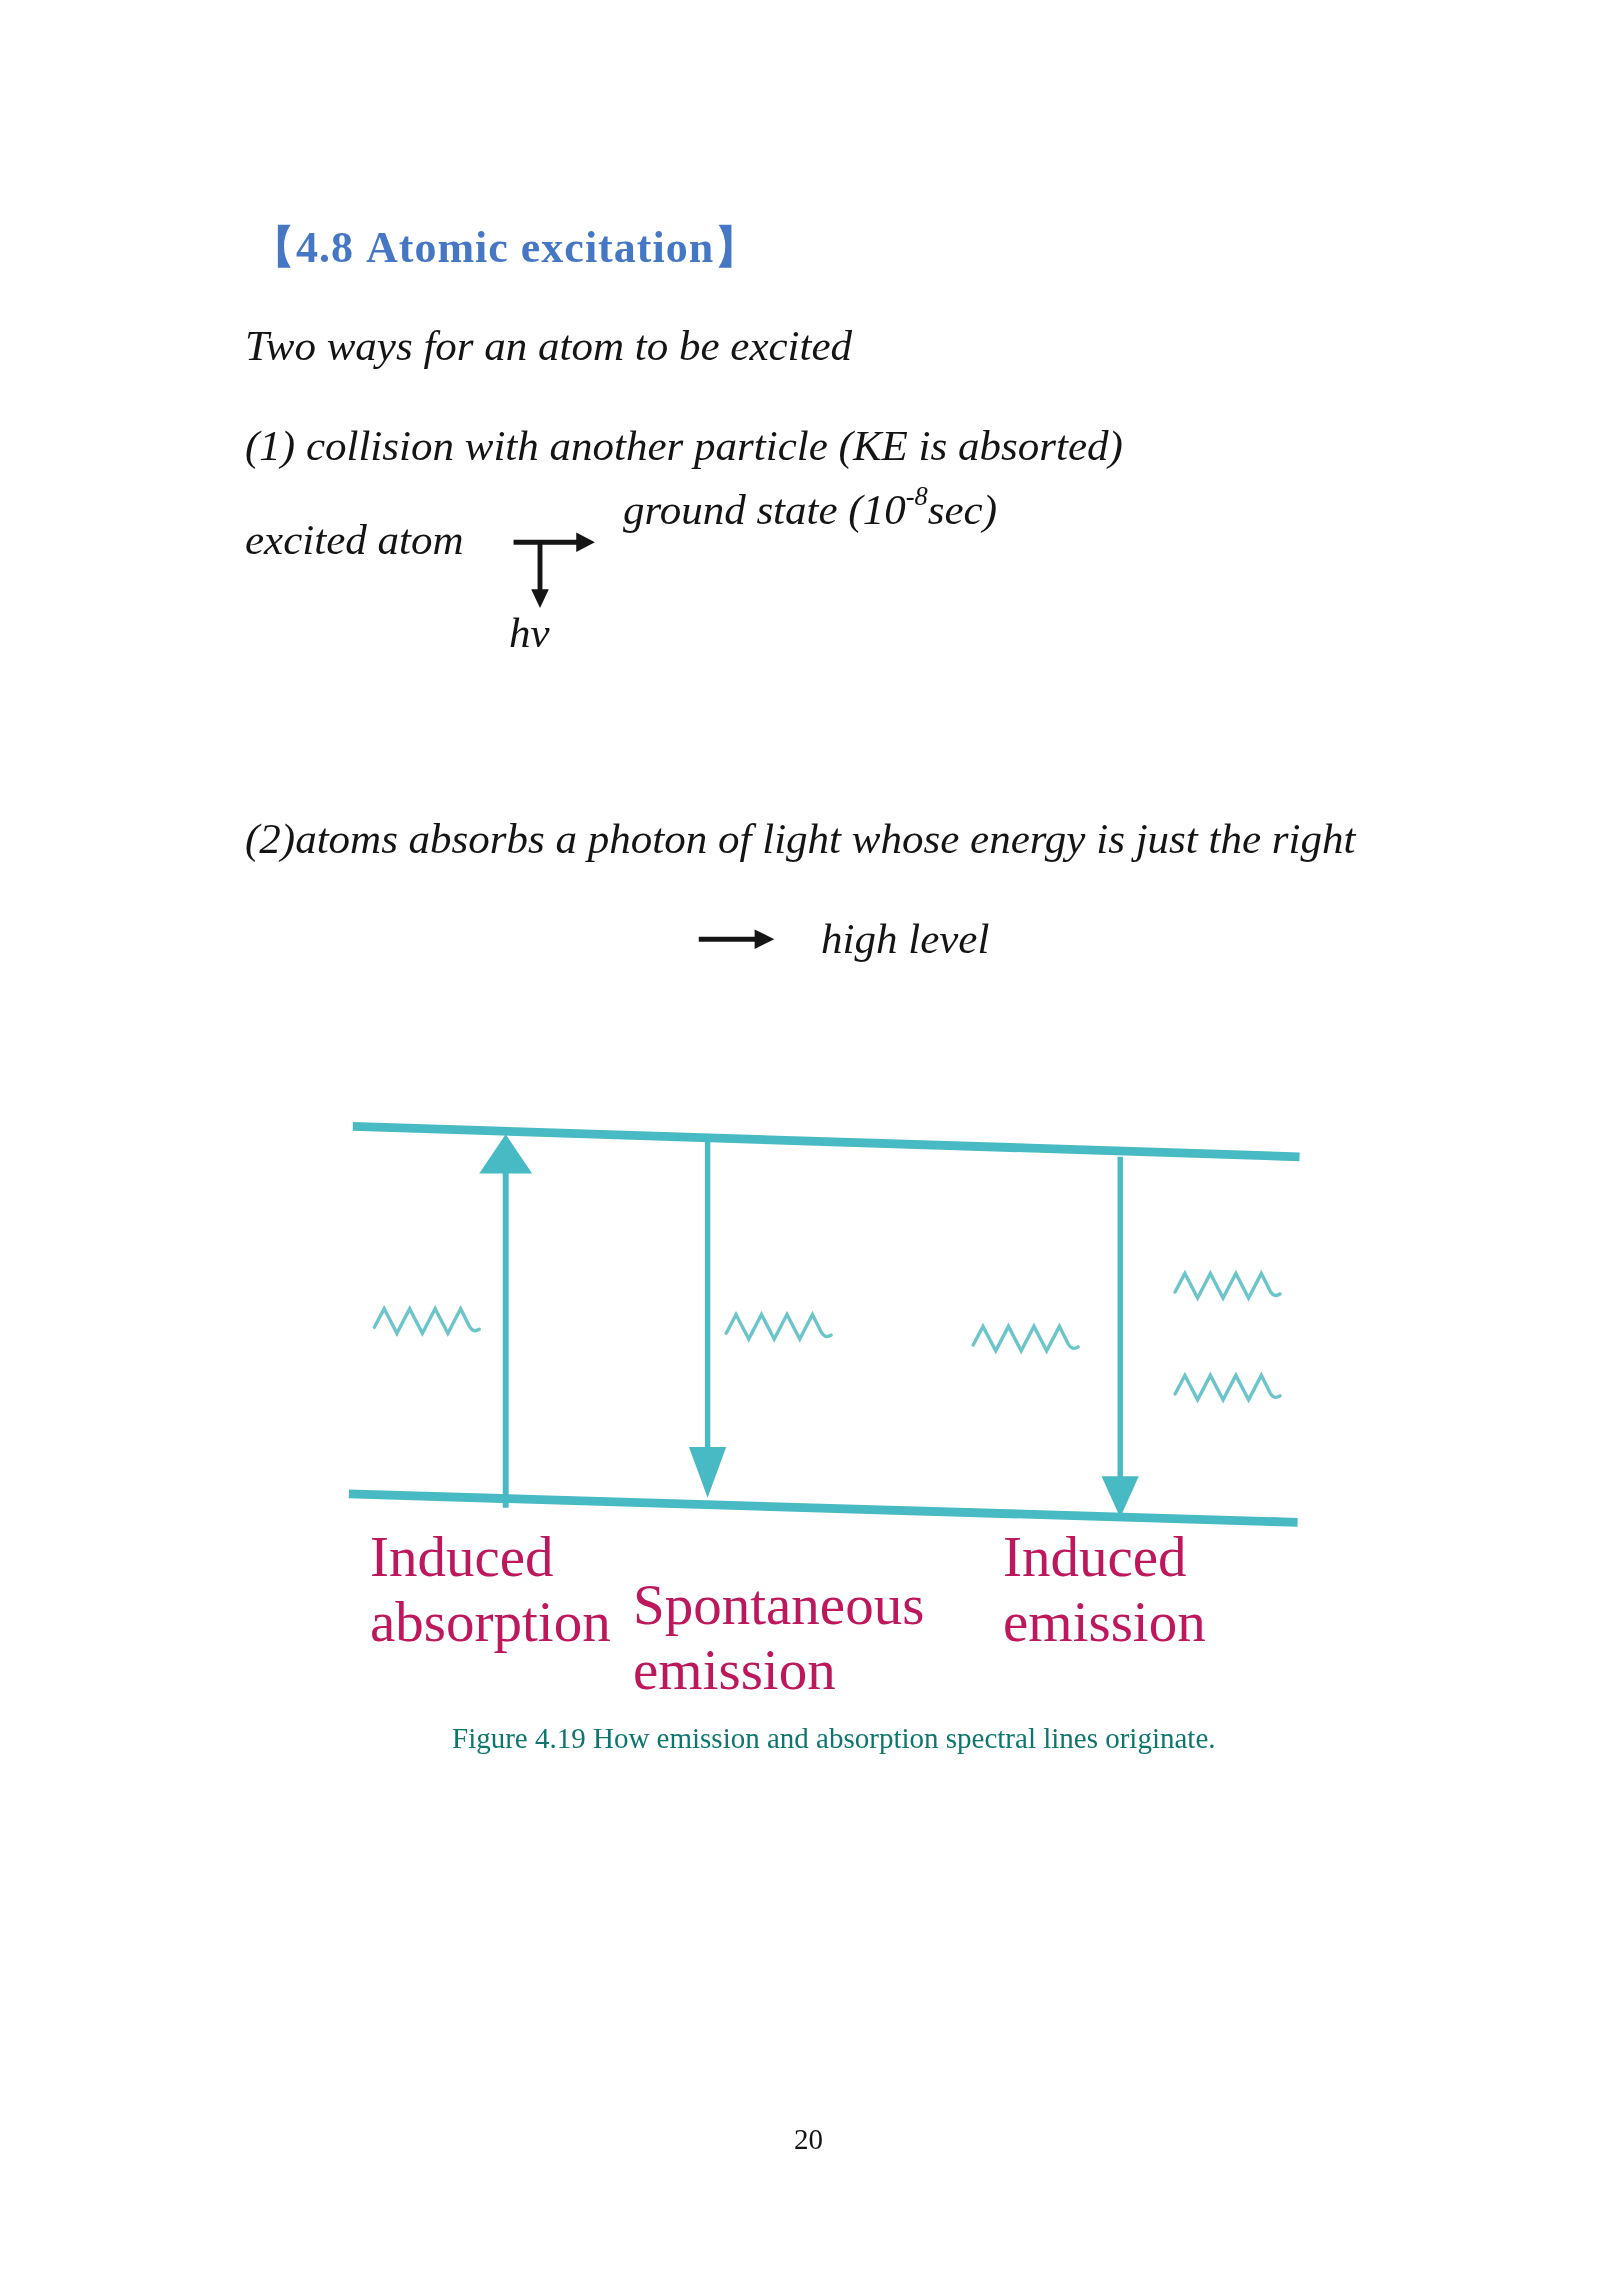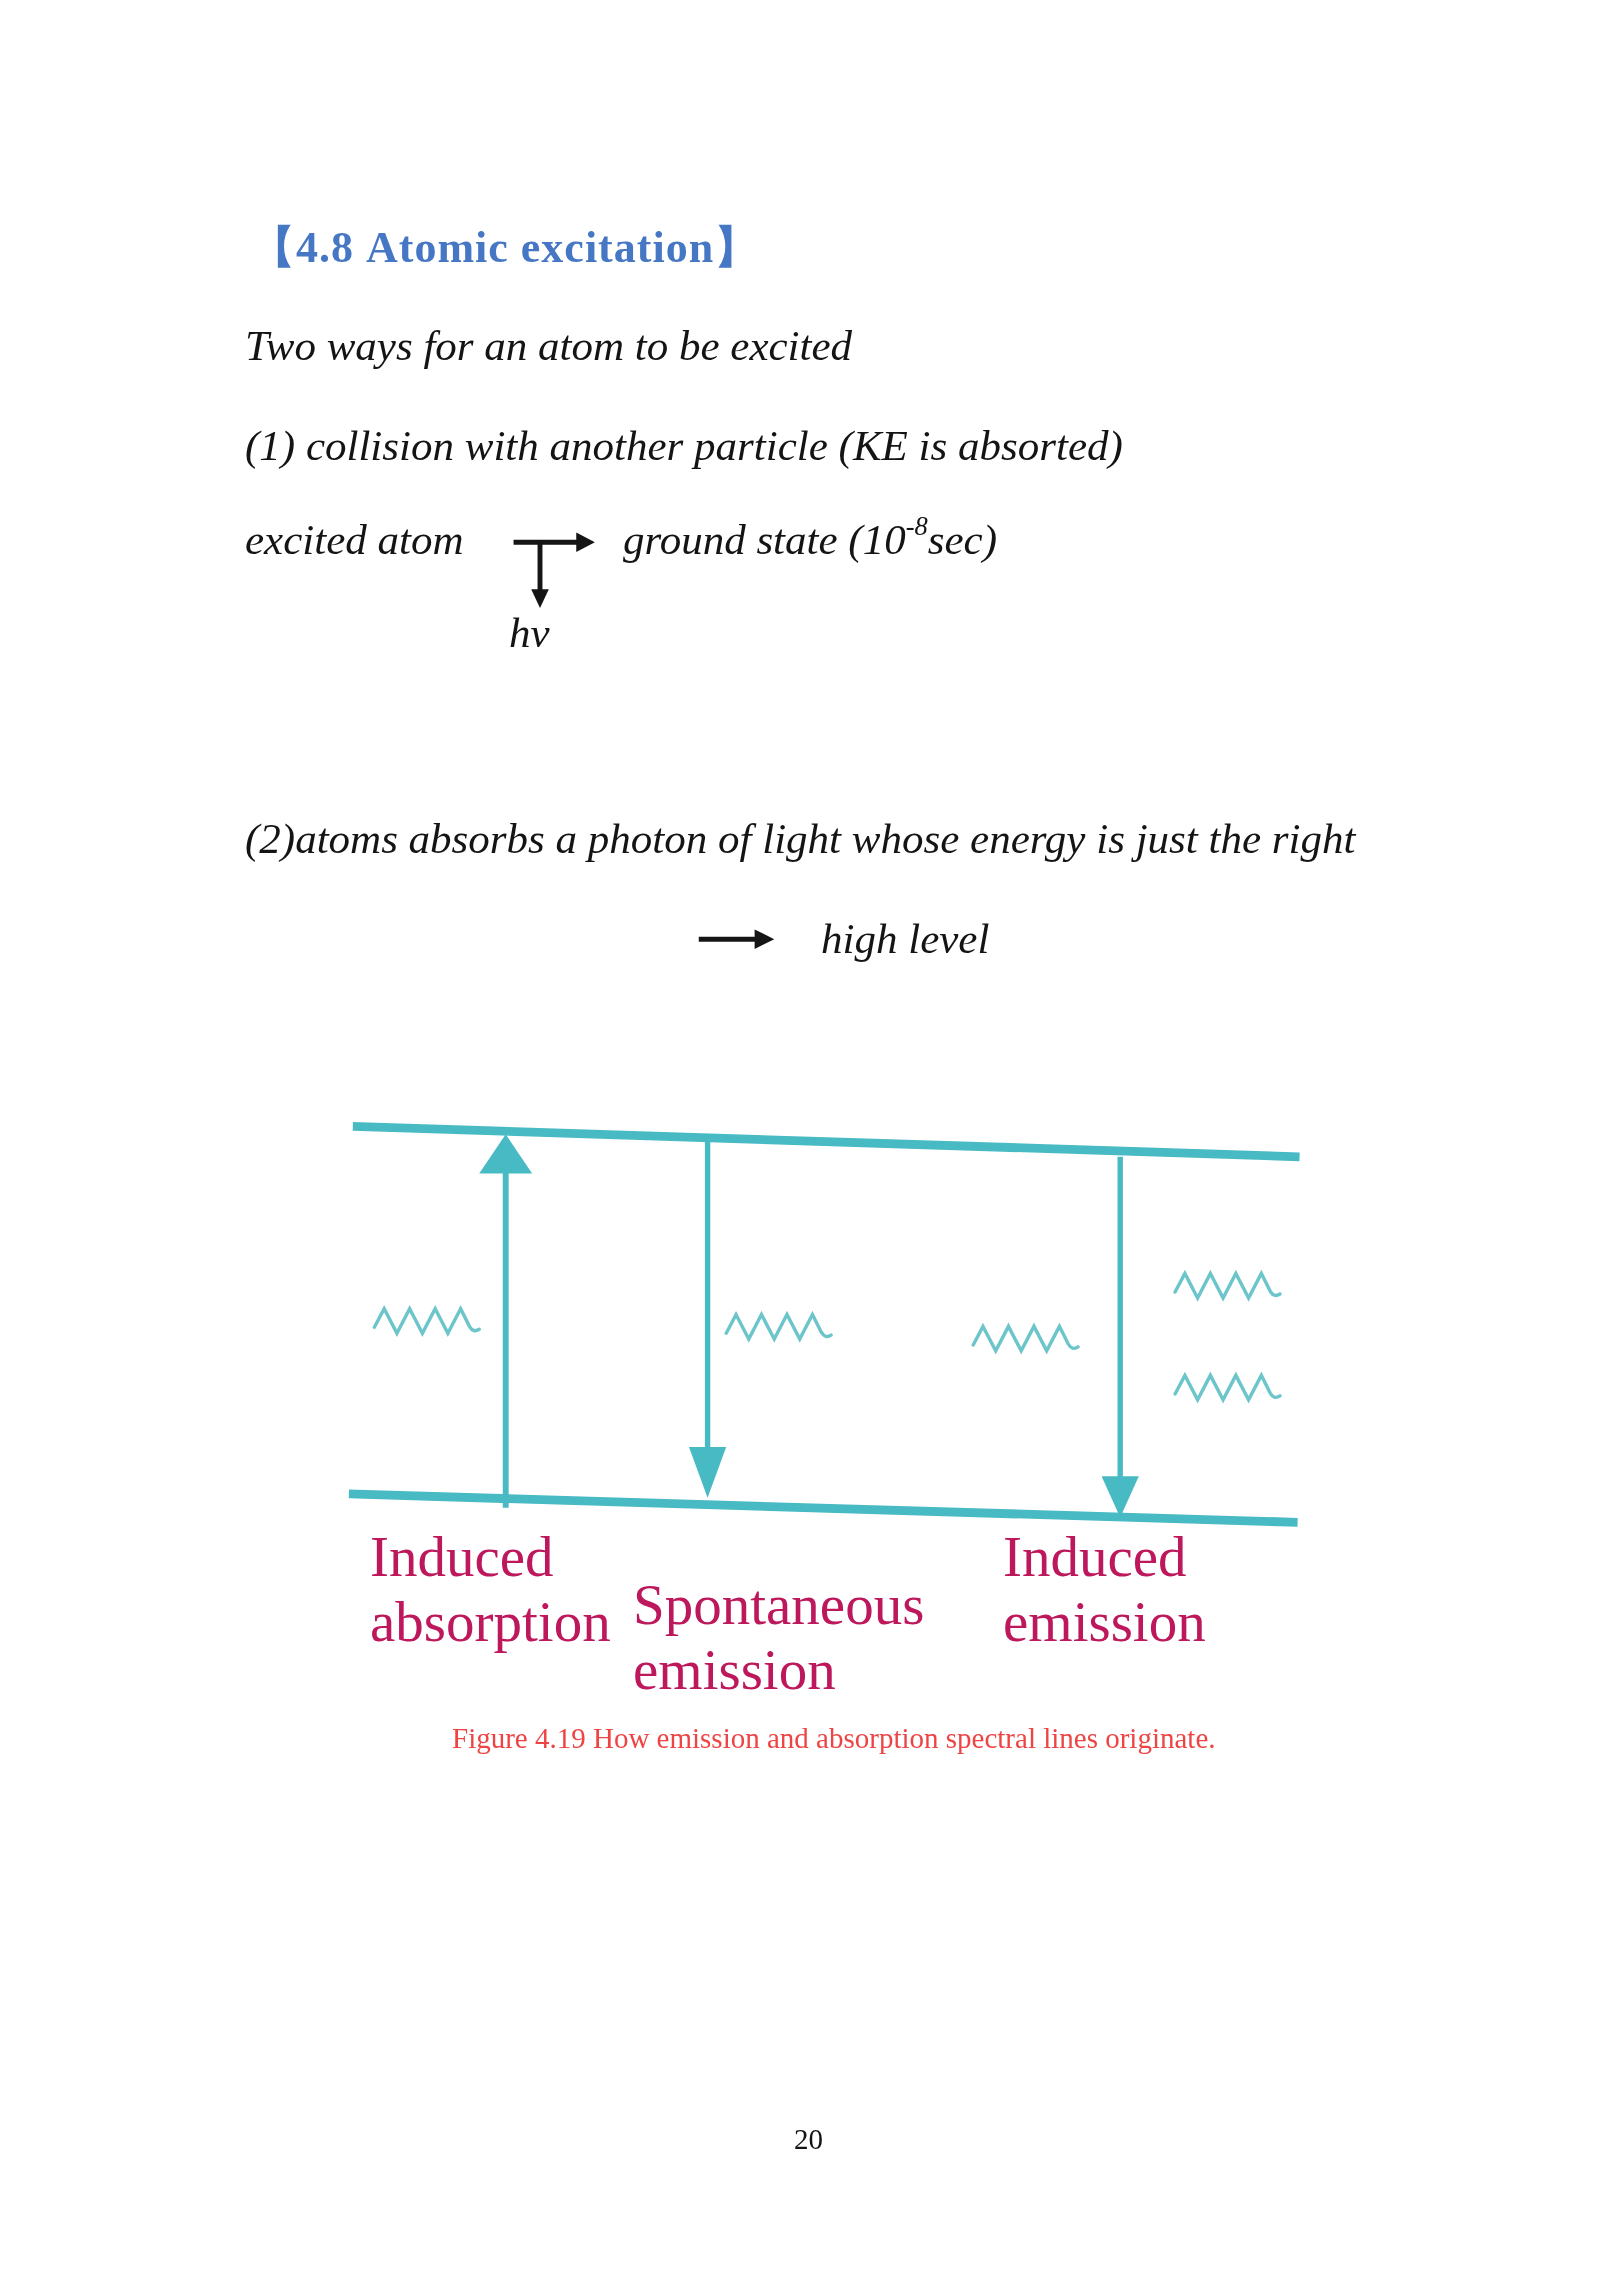--- a/index.html
+++ b/index.html
@@ -16,33 +16,33 @@
   .heading{
     left:251px;top:218px;
     font-size:44px;font-weight:bold;
     letter-spacing:1px;
   }
   .heading .bracket{font-family:"DejaVu Sans","DejaVu Serif",sans-serif;font-weight:bold;}
   .body-line{font-size:43px;line-height:1.15;font-style:italic;}
   .t1{left:245px;top:321px;}
   .t2{left:245px;top:421px;}
   .excited{left:245px;top:515px;}
-  .ground{left:623px;top:515px;}
+  .ground{left:623px;top:485px;}
   .ground sup{font-size:26.5px;position:relative;top:-3.9px;}
   .hnu{left:509px;top:608px;}
   .p2a{left:245px;top:814px;}
   .p2b-prefix{left:245px;top:914px;}
   .p2b-suffix{left:821px;top:914px;}
   .diagram-label{
     font-size:57px;line-height:65px;color:#be185d;
   }
   .lab1{left:370px;top:1524px;}
   .lab2{left:633px;top:1524px;margin-top:48px;}
   .lab3{left:1003px;top:1524px;}
-  .caption{left:452px;top:1722px;font-size:29px;color:#ef4444;}
+  .caption{left:452px;top:1722px;font-size:29px;color:#0f766e;}
   .page-number{left:794px;top:2123px;font-size:29px;}
   svg.diagram-layer{
     position:absolute;left:0;top:0;width:1621px;height:2293px;
     pointer-events:none;
   }
 </style>
 </head>
 <body>
 
 <div class="page">

